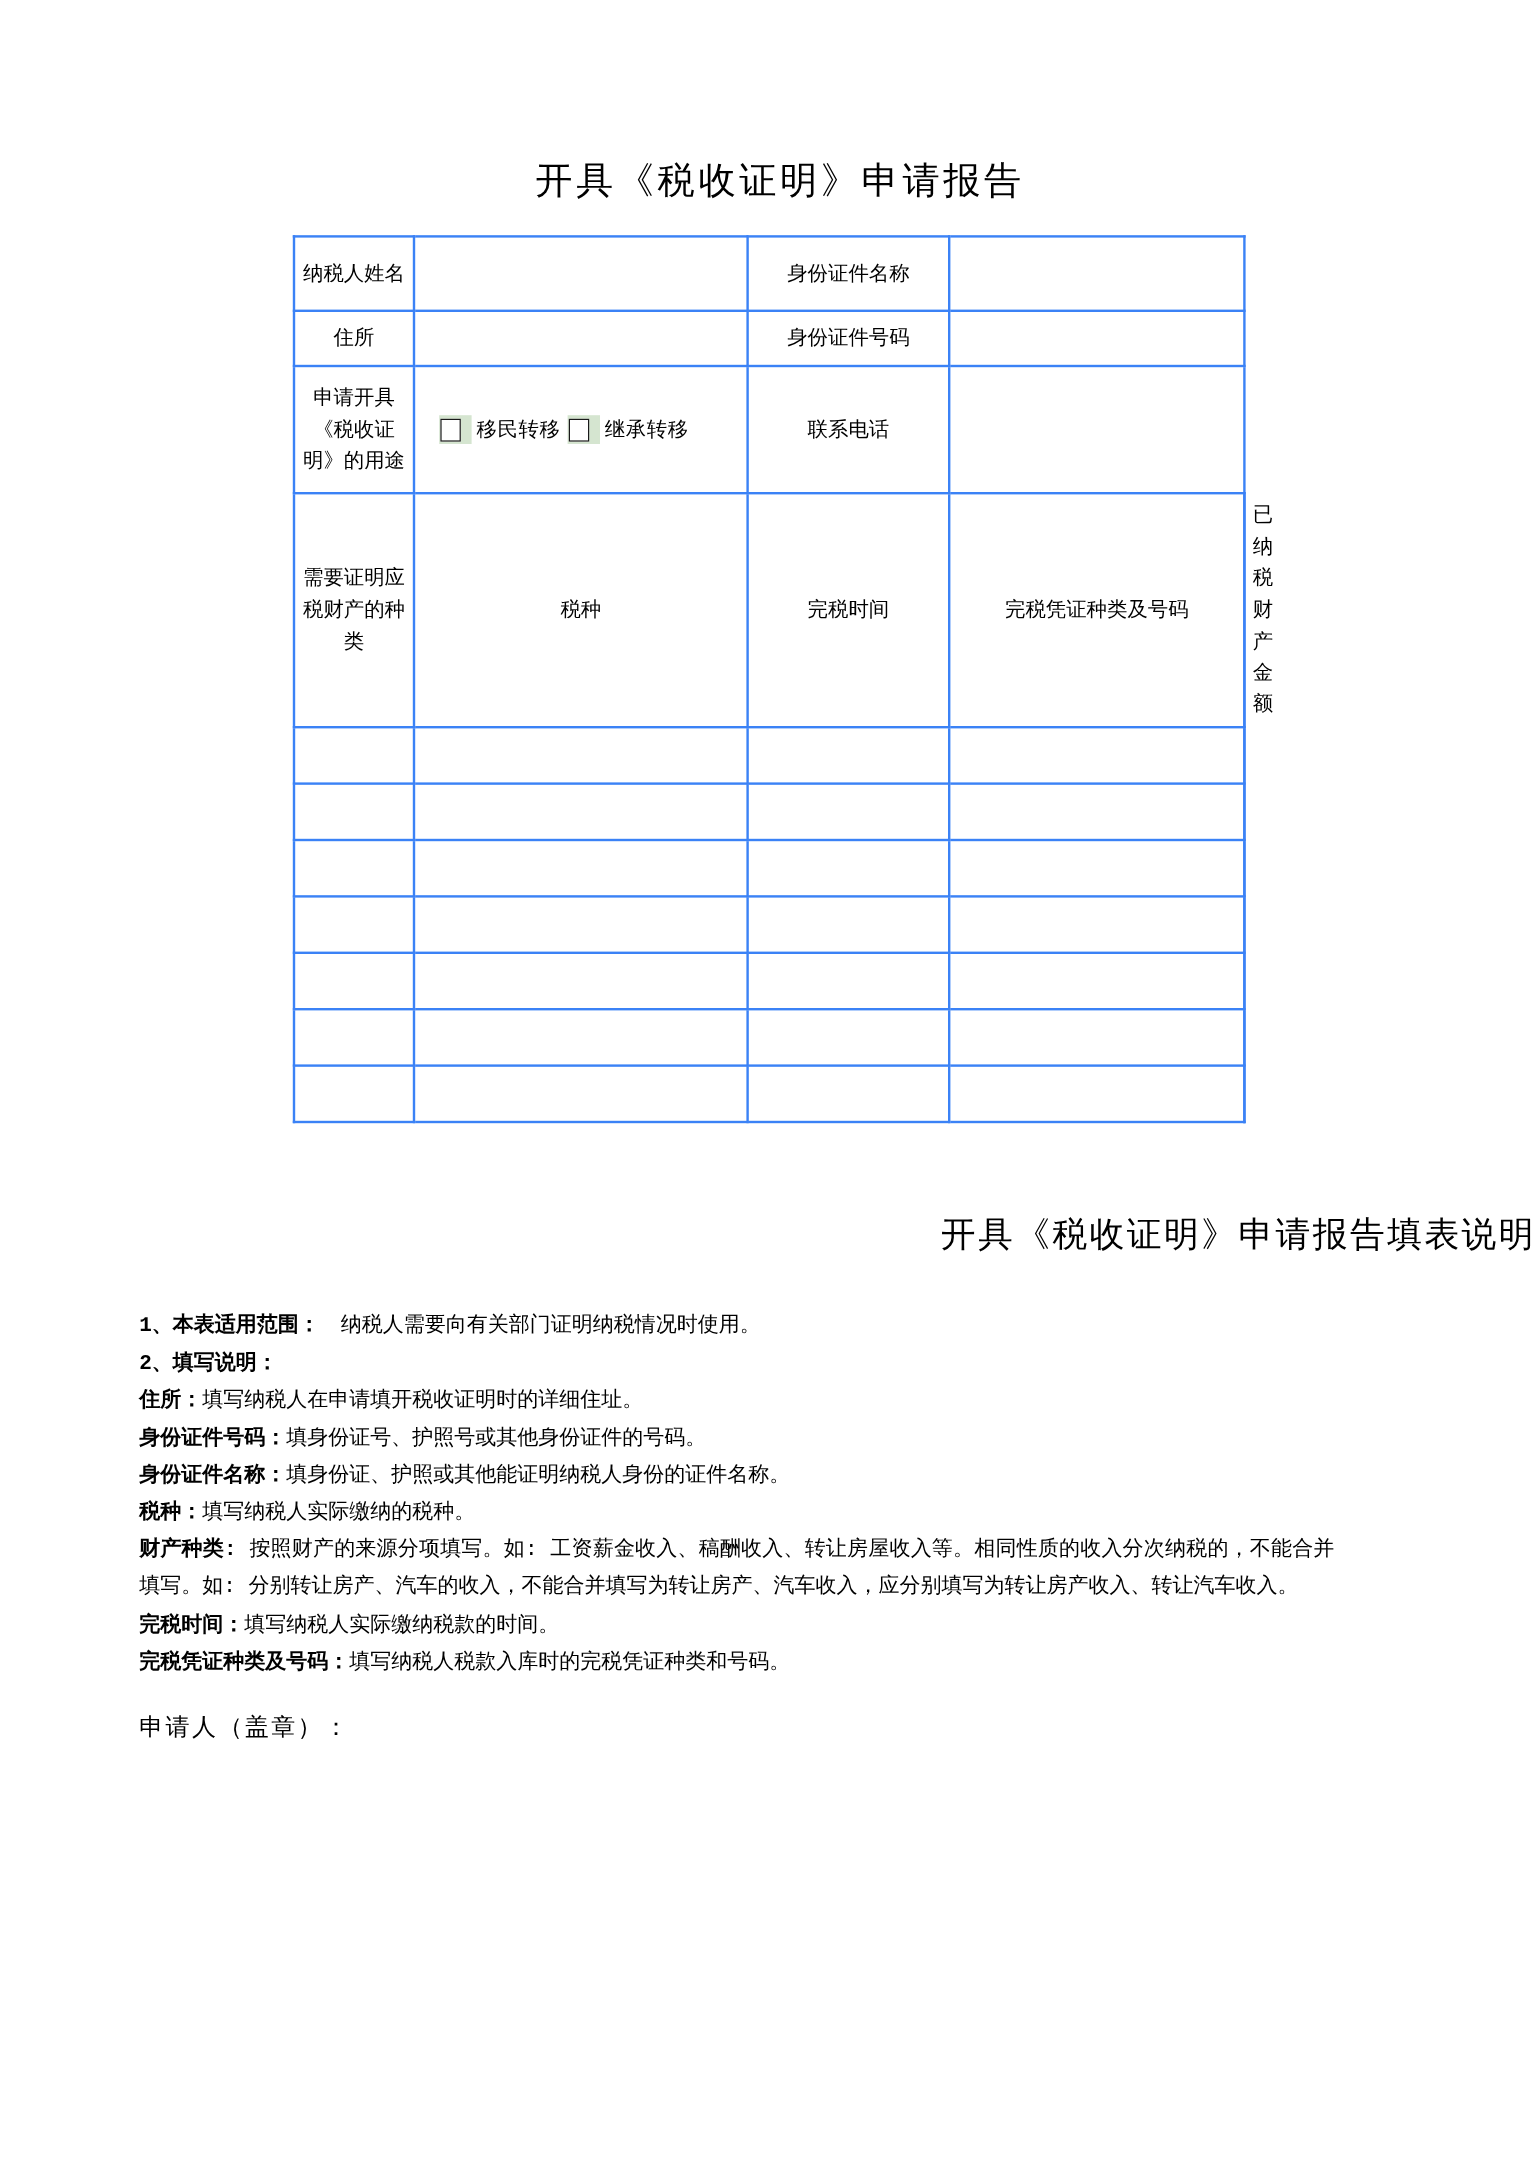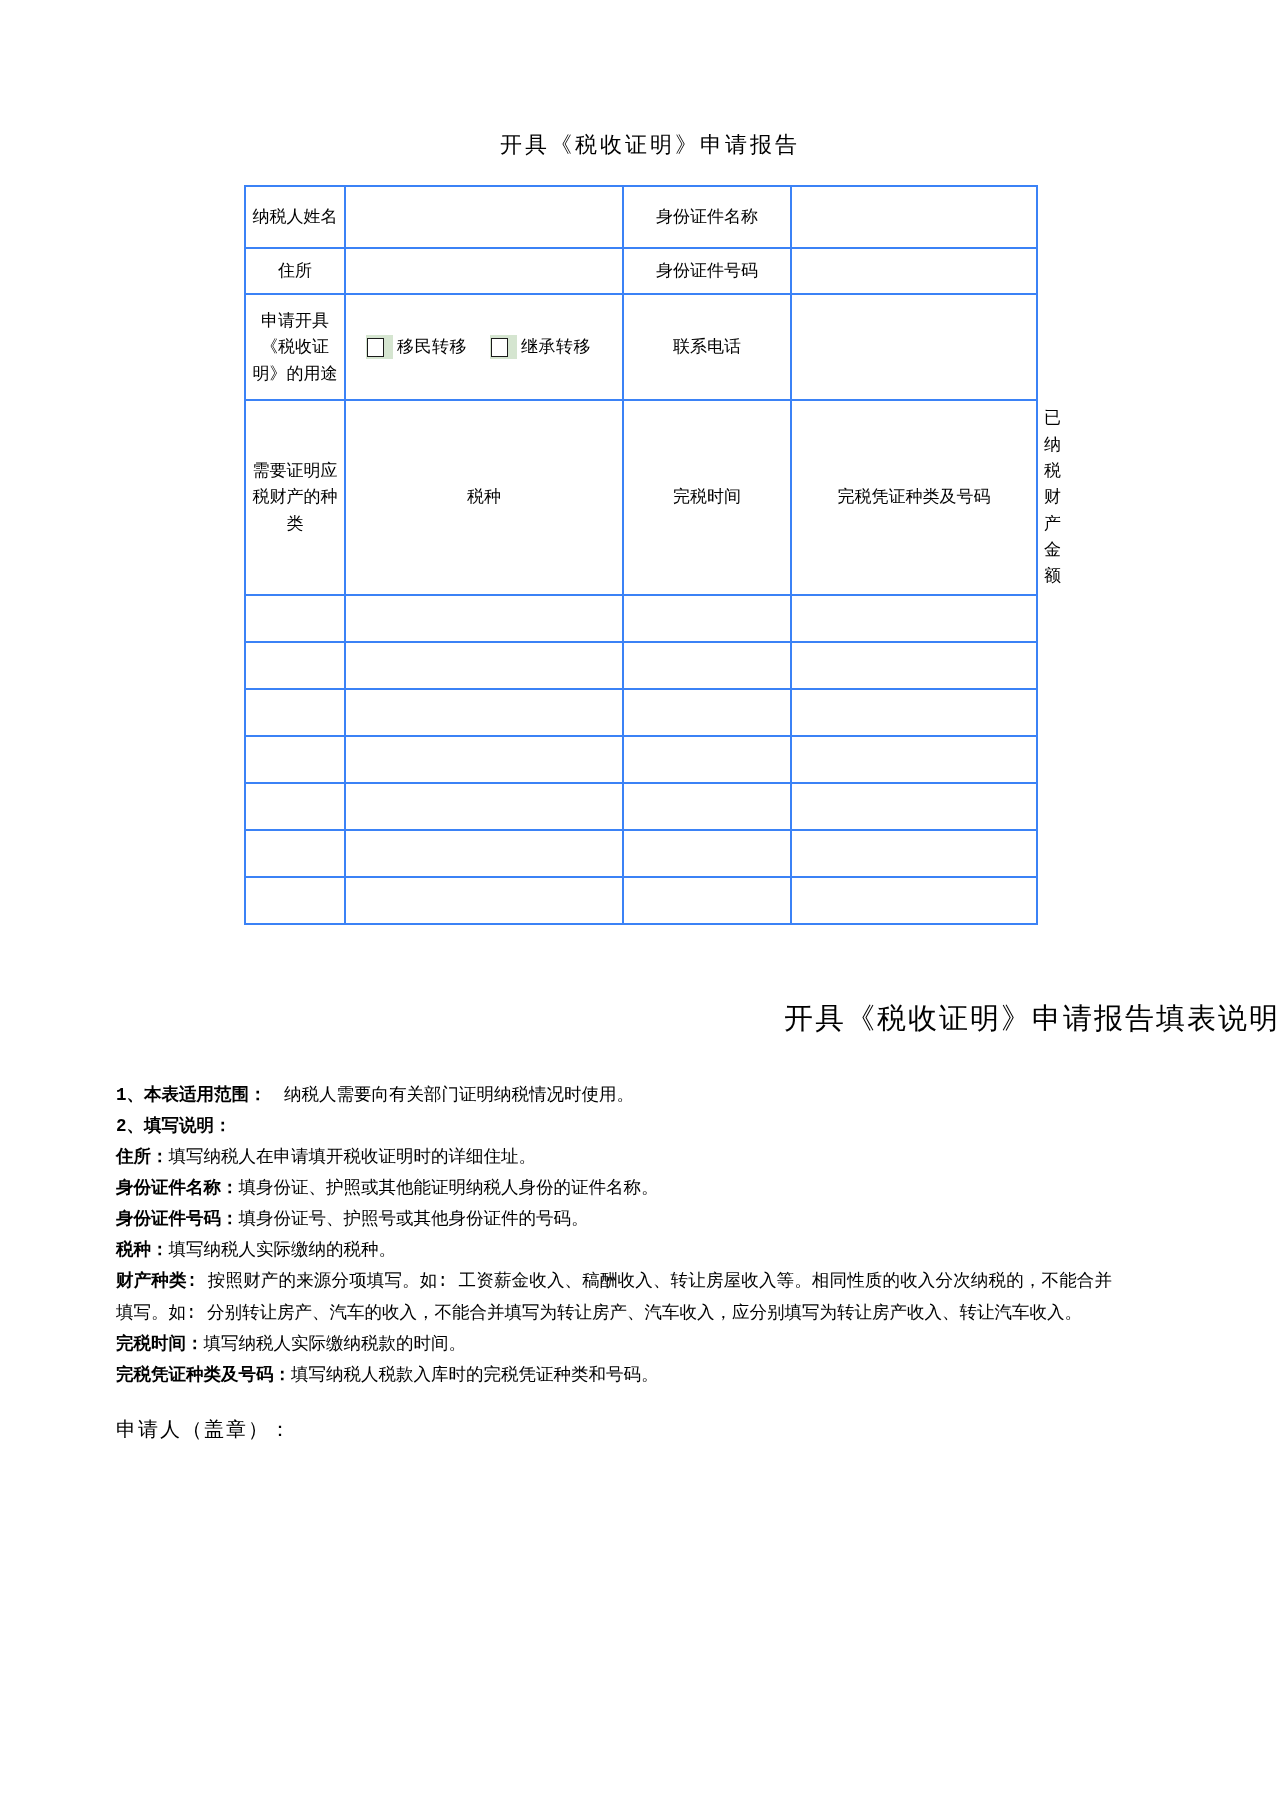--- a/index.html
+++ b/index.html
@@ -19,21 +19,21 @@
   .page {
     width: 1280px;
     height: 1810px;
     padding: 0;
     position: relative;
   }
 
   
   .doc-title {
     text-align: center;
-    font-size: 22px;
+    font-size: 31px;
     letter-spacing: 3px;
     font-weight: normal;
     margin: 0;
     padding-top: 132px;
     padding-left: 20px;
     line-height: 1.2;
   }
 
   
   .form-table-wrap {
@@ -69,21 +69,21 @@
   .row-h-2 { height: 46px; }
   .row-h-3 { height: 106px; }
   .row-h-4 { height: 92px; }
   .row-h-blank { height: 47px; }
 
   
   .checkbox-area {
     display: flex;
     align-items: center;
     justify-content: flex-start;
-    gap: 23px;
+    gap: 6px;
     padding-left: 14px;
   }
   .cb-item {
     display: inline-flex;
     align-items: center;
     white-space: nowrap;
   }
   .cb-box {
     display: inline-block;
     width: 27px;
@@ -253,22 +253,22 @@
       </tbody>
     </table>
   </div>
 
   <h2 class="instr-title">开具《税收证明》申请报告填表说明</h2>
 
   <div class="instr-body">
     <p><span class="lead">1、本表适用范围：</span><span>　纳税人需要向有关部门证明纳税情况时使用。</span></p>
     <p><span class="lead">2、填写说明：</span><span></span></p>
     <p><span class="lead">住所：</span><span>填写纳税人在申请填开税收证明时的详细住址。</span></p>
+    <p><span class="lead">身份证件号码：</span><span>填身份证号、护照号或其他身份证件的号码。</span></p>
     <p><span class="lead">身份证件名称：</span><span>填身份证、护照或其他能证明纳税人身份的证件名称。</span></p>
-    <p><span class="lead">身份证件号码：</span><span>填身份证号、护照号或其他身份证件的号码。</span></p>
     <p><span class="lead">税种：</span><span>填写纳税人实际缴纳的税种。</span></p>
     <p><span class="lead">财产种类:</span><span> 按照财产的来源分项填写。如: 工资薪金收入、稿酬收入、转让房屋收入等。相同性质的收入分次纳税的，不能合并填写。如: 分别转让房产、汽车的收入，不能合并填写为转让房产、汽车收入，应分别填写为转让房产收入、转让汽车收入。</span></p>
     <p><span class="lead">完税时间：</span><span>填写纳税人实际缴纳税款的时间。</span></p>
     <p><span class="lead">完税凭证种类及号码：</span><span>填写纳税人税款入库时的完税凭证种类和号码。</span></p>
 
     <div class="signature">申请人（盖章）：</div>
   </div>
 
 </div>
 

